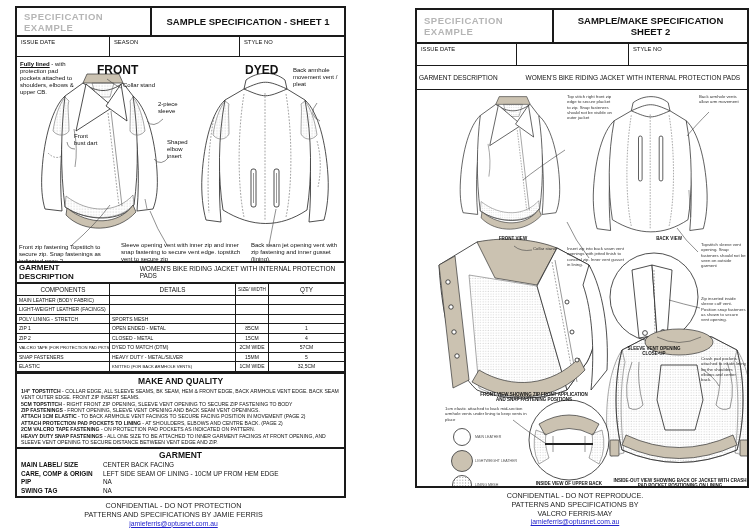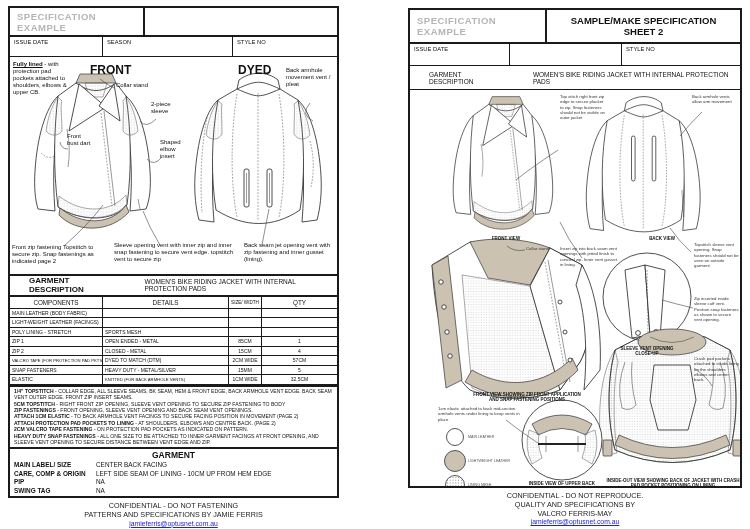--- a/index.html
+++ b/index.html
@@ -1,20 +1,20 @@
 <!DOCTYPE html>
 <html><head>
 <meta charset="utf-8">
 <style>
   html,body{margin:0;padding:0;}
   body{
     width:750px;height:529px;position:relative;background:#ffffff;
     font-family:"Liberation Sans", sans-serif;color:#111;overflow:hidden;
   }
-  .sheet{position:absolute;border:2px solid #1a1a1a;background:#fff;box-sizing:border-box;display:flex;flex-direction:column;}
+  .sheet{position:absolute;border:2px solid #1a1a1a;background:#fff;box-sizing:border-box;display:flex;flex-direction:column;margin-left:7px;}
   #sheet1{left:8px;top:6px;width:331px;height:492px;}
   #sheet2{left:408px;top:8px;width:334px;height:480px;}
 
   
   .hdr{display:flex;border-bottom:2px solid #1a1a1a;flex:0 0 auto;}
   .hdr .wm{font-weight:bold;color:#b5b5b5;letter-spacing:.5px;}
   #sheet1 .hdr{height:27px;}
   #sheet1 .hdr .wm{width:126px;border-right:2px solid #1a1a1a;font-size:9.5px;display:flex;align-items:center;padding-left:7px;}
   #sheet1 .hdr .ttl{flex:1;display:flex;align-items:center;justify-content:center;font-weight:bold;font-size:9.5px;}
   #sheet2 .hdr{height:32px;}
@@ -24,21 +24,21 @@
   .meta{display:flex;border-bottom:1px solid #1a1a1a;flex:0 0 auto;}
   .meta .mc{border-right:1px solid #1a1a1a;font-size:5.8px;padding:2px 0 0 4px;box-sizing:border-box;}
   .meta .mc:last-child{border-right:none;}
   #sheet1 .meta{height:19px;}
   #sheet2 .meta{height:21px;}
   #sheet2 .mc.style{width:34px;line-height:6.5px;}
 
   .gdrow{display:flex;border-bottom:1px solid #1a1a1a;flex:0 0 auto;align-items:center;}
   #sheet1 .gdrow{height:19px;border-top:2px solid #1a1a1a;border-bottom:2px solid #1a1a1a;}
   #sheet2 .gdrow{height:23px;border-bottom:1px solid #1a1a1a;}
-  .gdrow .gdl{font-weight:bold;font-size:8px;padding-left:19px;}
+  .gdrow .gdl{font-weight:bold;font-size:8px;padding-left:2px;}
   #sheet2 .gdrow .gdl{font-weight:normal;font-size:6.5px;}
   .gdrow .gdv{font-size:6.5px;margin-left:28px;}
 
   
   .draw{position:relative;flex:1 1 auto;overflow:hidden;}
   .ann{position:absolute;font-size:6px;line-height:7px;color:#111;}
   .lblview{position:absolute;font-weight:bold;font-size:12px;}
   .ann2{position:absolute;font-size:4.3px;line-height:5.3px;color:#333;}
   .cap2{position:absolute;font-weight:bold;font-size:4.5px;line-height:5.4px;color:#111;text-align:center;}
   .ul{text-decoration:underline;}
@@ -79,20 +79,21 @@
   .tan{fill:#cbc2b1;stroke:#333;stroke-width:0.7;}
   .dots{stroke:#555;stroke-width:0.5;}
   .leader{fill:none;stroke:#444;stroke-width:0.6;}
 </style>
 </head>
 <body>
 
 <div id="sheet1" class="sheet">
   <div class="hdr">
     <div class="wm">SPECIFICATION EXAMPLE</div>
+    <div class="ttl">SAMPLE SPECIFICATION - SHEET 1</div>
   </div>
   <div class="meta">
     <div class="mc" style="width:93px">ISSUE DATE</div>
     <div class="mc" style="width:130px">SEASON</div>
     <div class="mc" style="flex:1">STYLE NO</div>
   </div>
 
   <div class="draw">
     <svg width="327" height="216" viewBox="0 0 327 216">
       <defs>
@@ -208,20 +209,21 @@
     <div class="c num">15MM</div>
     <div class="c num">5</div>
 
     <div class="c">ELASTIC</div>
     <div class="c" style="font-size:4.2px">KNITTED (FOR BACK ARMHOLE VENTS)</div>
     <div class="c num">1CM WIDE</div>
     <div class="c num">32,5CM</div>
   </div>
 
   <div class="mq">
+    <div class="mqt">MAKE AND QUALITY</div>
     <div class="it"><b>1/4" TOPSTITCH</b><span> - COLLAR EDGE, ALL SLEEVE SEAMS, BK SEAM, HEM &amp; FRONT EDGE, BACK ARMHOLE VENT EDGE. BACK SEAM VENT OUTER EDGE. FRONT ZIP INSERT SEAMS.</span></div>
     <div class="it"><b>5CM TOPSTITCH</b><span> - RIGHT FRONT ZIP OPENING, SLEEVE VENT OPENING TO SECURE ZIP FASTENING TO BODY</span></div>
     <div class="it"><b>ZIP FASTENINGS</b><span> - FRONT OPENING, SLEEVE VENT OPENING AND BACK SEAM VENT OPENINGS.</span></div>
     <div class="it"><b>ATTACH 1CM ELASTIC</b><span> - TO BACK ARMHOLE VENT FACINGS TO SECURE FACING POSITION IN MOVEMENT (PAGE 2)</span></div>
     <div class="it"><b>ATTACH PROTECTION PAD POCKETS TO LINING</b><span> - AT SHOULDERS, ELBOWS AND CENTRE BACK. (PAGE 2)</span></div>
     <div class="it"><b>2CM VALCRO TAPE FASTENING</b><span> - ON PROTECTION PAD POCKETS AS INDICATED ON PATTERN.</span></div>
     <div class="it"><b>HEAVY DUTY SNAP FASTENINGS</b><span> - ALL ONE SIZE TO BE ATTACHED TO INNER GARMENT FACINGS AT FRONT OPENING, AND SLEEVE VENT OPENING TO SECURE DISTANCE BETWEEN VENT EDGE AND ZIP.</span></div>
   </div>
 
   <div class="labels">
@@ -239,21 +241,21 @@
         <span>NA</span>
       </div>
     <div class="lr">
         <span class="k">SWING TAG</span>
         <span>NA</span>
       </div>
   </div>
 </div>
 
 <div id="footer1" class="footer">
-  <div>CONFIDENTIAL - DO NOT FASTENING</div>
+  <div>CONFIDENTIAL - DO NOT PROTECTION</div>
   <div>PATTERNS AND SPECIFICATIONS BY JAMIE FERRIS</div>
   <a href="#">jamieferris@optusnet.com.au</a>
 </div>
 
 <div id="sheet2" class="sheet">
   <div class="hdr">
     <div class="wm">SPECIFICATION EXAMPLE</div>
     <div class="ttl">SAMPLE/MAKE SPECIFICATION SHEET 2</div>
   </div>
   <div class="meta">
@@ -386,16 +388,16 @@
     <div class="sw mesh" style="left:35px;top:385px;width:20px;height:20px"></div>
     <div class="swlab" style="left:58px;top:393px">LINING MESH</div>
 
     <div class="cap2" style="left:112px;top:391px;width:80px">INSIDE VIEW OF UPPER BACK INSIDE LINING</div>
     <div class="cap2" style="left:196px;top:388px;width:134px">INSIDE-OUT VIEW SHOWING BACK OF JACKET WITH CRASH PAD POCKET POSITIONING ON LINING</div>
   </div>
 </div>
 
 <div id="footer2" class="footer">
   <div>CONFIDENTIAL - DO NOT REPRODUCE.</div>
-  <div>QUALITY AND SPECIFICATIONS BY</div>
+  <div>PATTERNS AND SPECIFICATIONS BY</div>
   <div>VALCRO FERRIS-MAY</div>
   <a href="#">jamieferris@optusnet.com.au</a>
 </div>
 
 </body></html>

